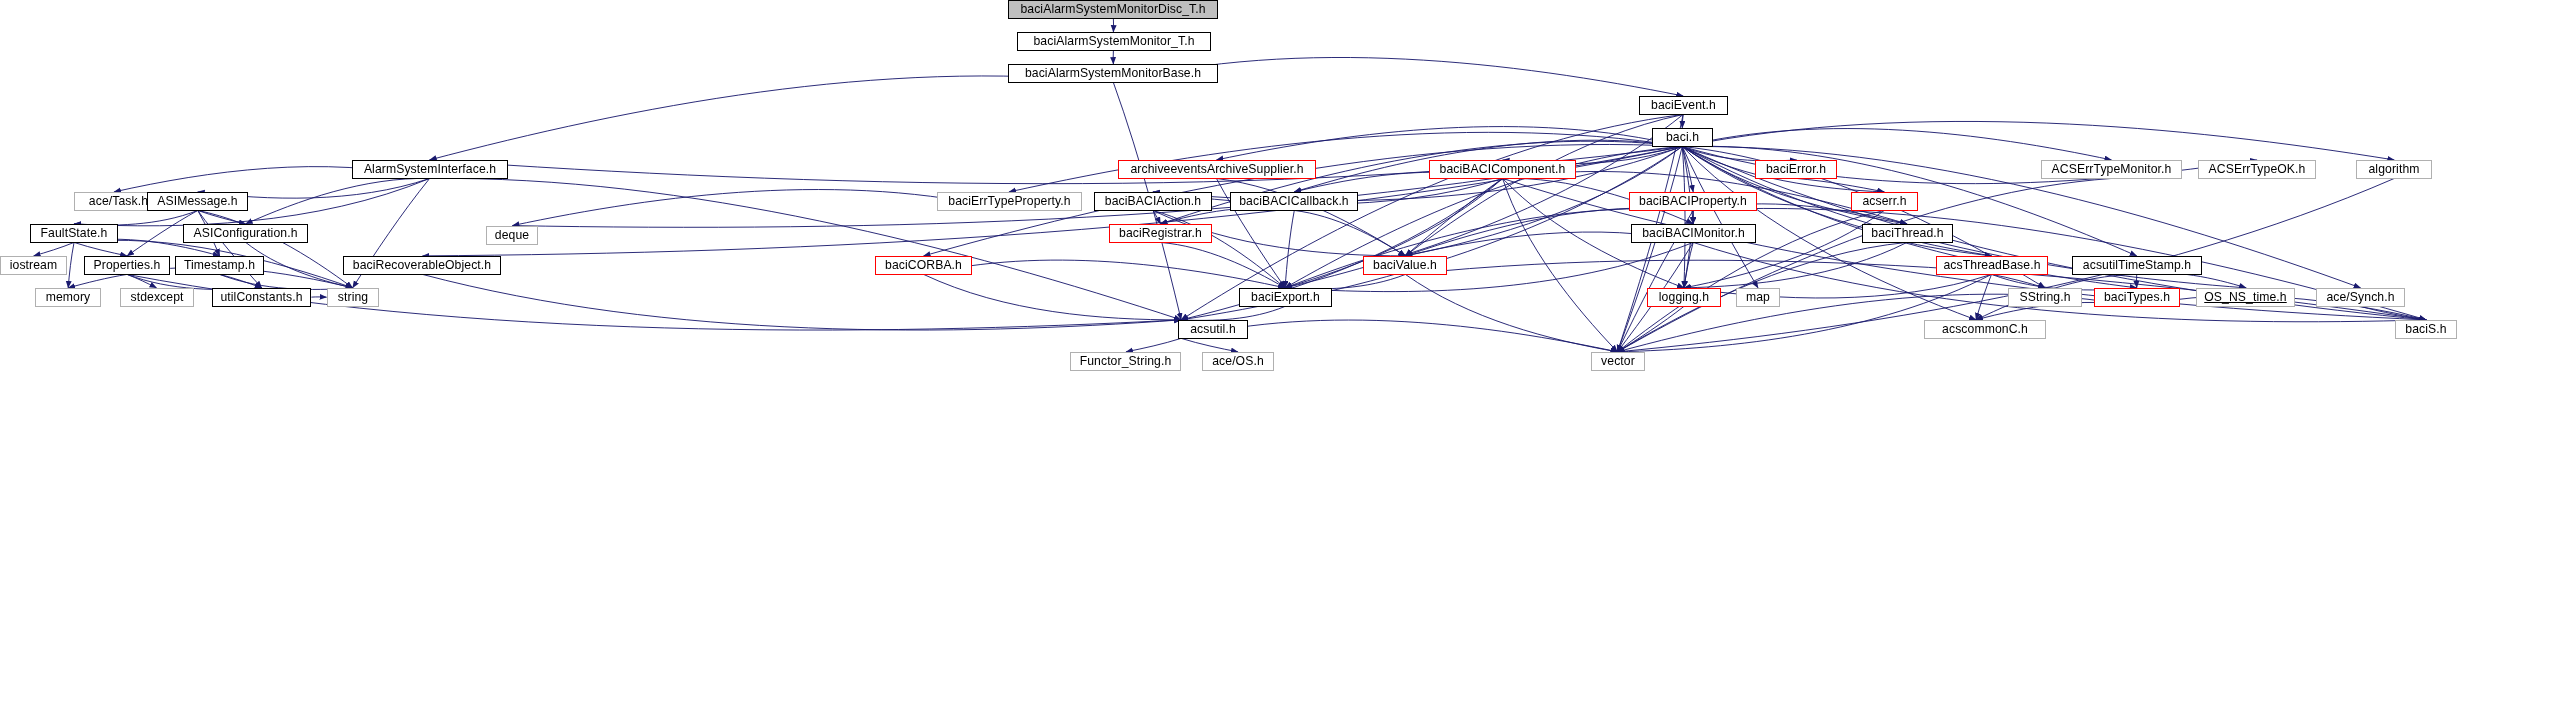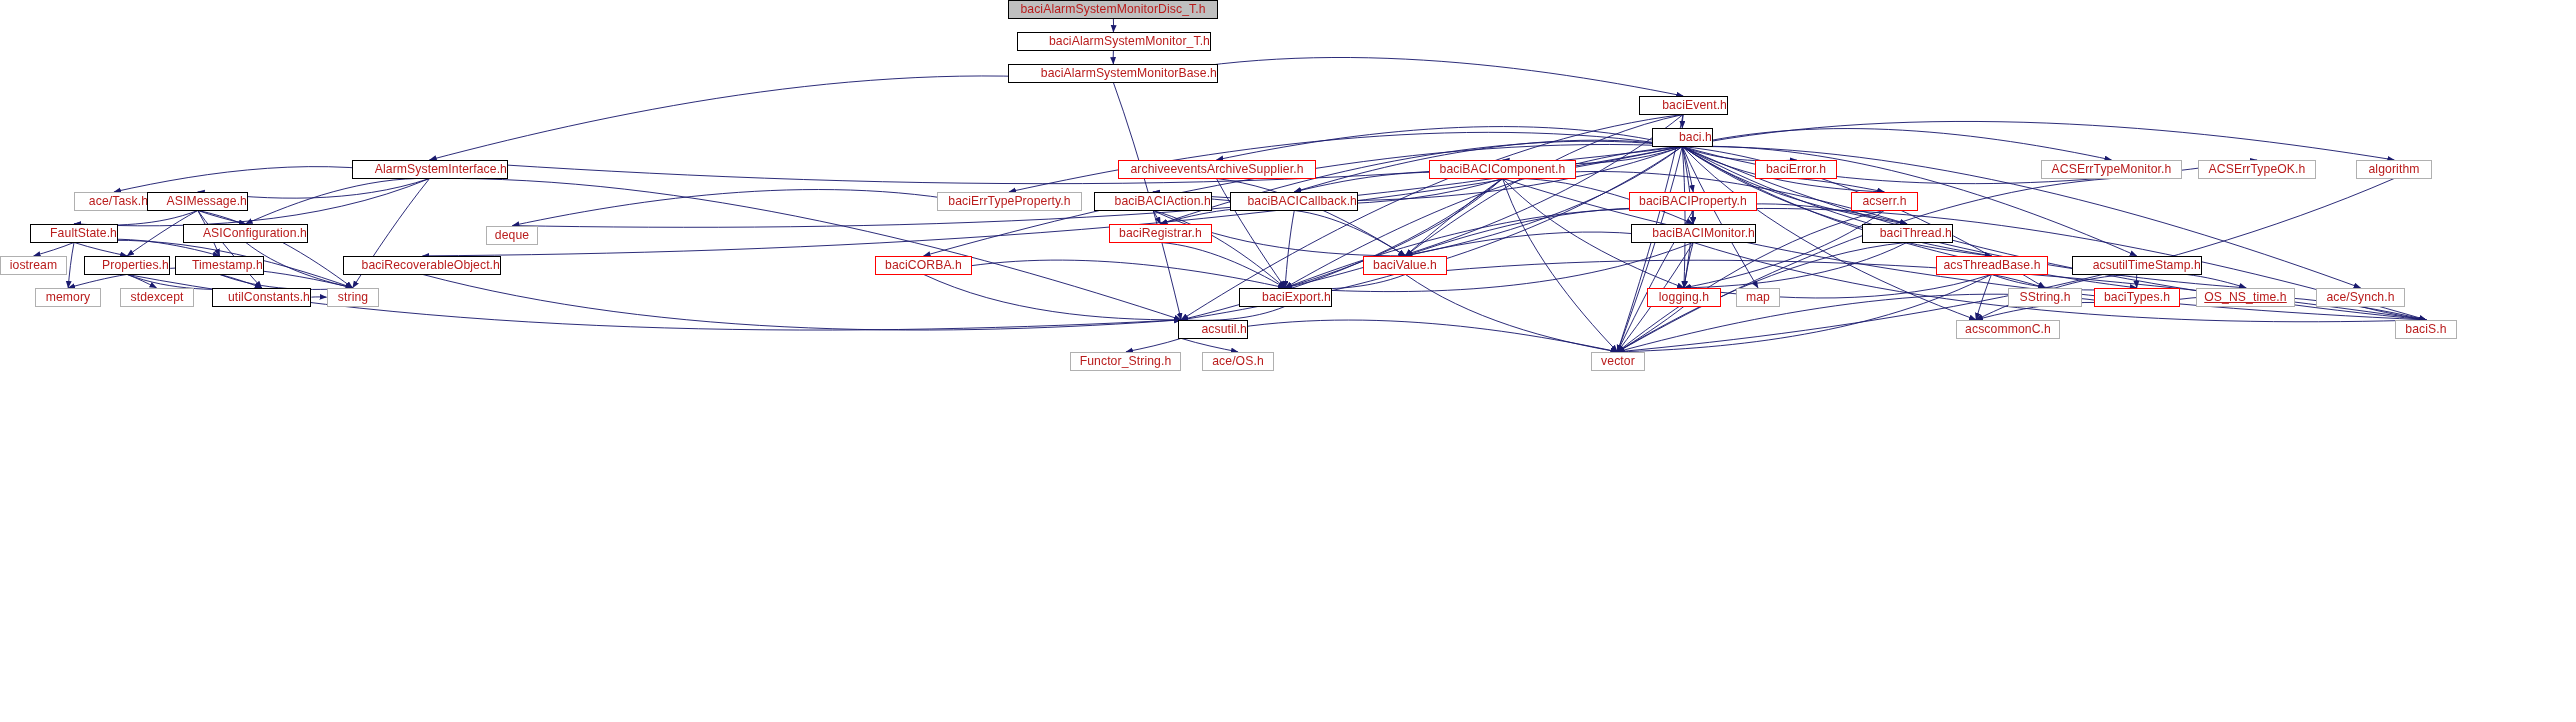--- a/index.html
+++ b/index.html
@@ -5,28 +5,28 @@
   html,body{margin:0;padding:0;background:#ffffff;}
   body{font-family:"Liberation Sans", sans-serif;}
   #graph{position:relative;width:2576px;height:723px;background:#fff;overflow:hidden;}
   #edges{position:absolute;left:0;top:0;width:2576px;height:723px;}
   .node{
     position:absolute;
     box-sizing:border-box;
     display:flex;align-items:center;justify-content:center;
     background:#ffffff;
     font-size:12.2px;
-    color:#b91c1c;
+    color:#000000;
     white-space:nowrap;
     line-height:1;
     letter-spacing:0.1px;
     z-index:5;
   }
   .node.sys{border:0.8px solid #b0b0b0;}
-  .node.local{border:0.8px solid #000000;justify-content:flex-end;}
+  .node.local{border:0.8px solid #000000;}
   .node.red{border:0.8px solid #ff0000;}
   .node.root{border:0.8px solid #000000;background:#bfbfbf;}
   .node span{pointer-events:none;}
 </style>
 </head>
 <body>
 
 <div id="graph">
   <svg id="edges" xmlns="http://www.w3.org/2000/svg" viewBox="0 0 3061 859" width="2576" height="723">
     <defs>
@@ -297,21 +297,21 @@
       </div>
       <div class="node sys" style="left: 2196px; top: 288px; width: 99px; height: 18.5px; text-decoration: underline;">
         <span>OS_NS_time.h</span>
       </div>
       <div class="node sys" style="left: 2316px; top: 288px; width: 89px; height: 18.5px;">
         <span>ace/Synch.h</span>
       </div>
       <div class="node local" style="left: 1146px; top: 320px; width: 70px; height: 18.5px; margin-left: 32px;">
         <span>acsutil.h</span>
       </div>
-      <div class="node sys" style="left: 1924px; top: 320px; width: 104px; height: 18.5px; margin-left: 32px;">
+      <div class="node sys" style="left: 1924px; top: 320px; width: 122px; height: 18.5px;">
         <span>acscommonC.h</span>
       </div>
       <div class="node sys" style="left: 2395px; top: 320px; width: 62px; height: 18.5px;">
         <span>baciS.h</span>
       </div>
       <div class="node sys" style="left: 1070px; top: 352px; width: 111px; height: 18.5px;">
         <span>Functor_String.h</span>
       </div>
       <div class="node sys" style="left: 1202px; top: 352px; width: 72px; height: 18.5px;">
         <span>ace/OS.h</span>

